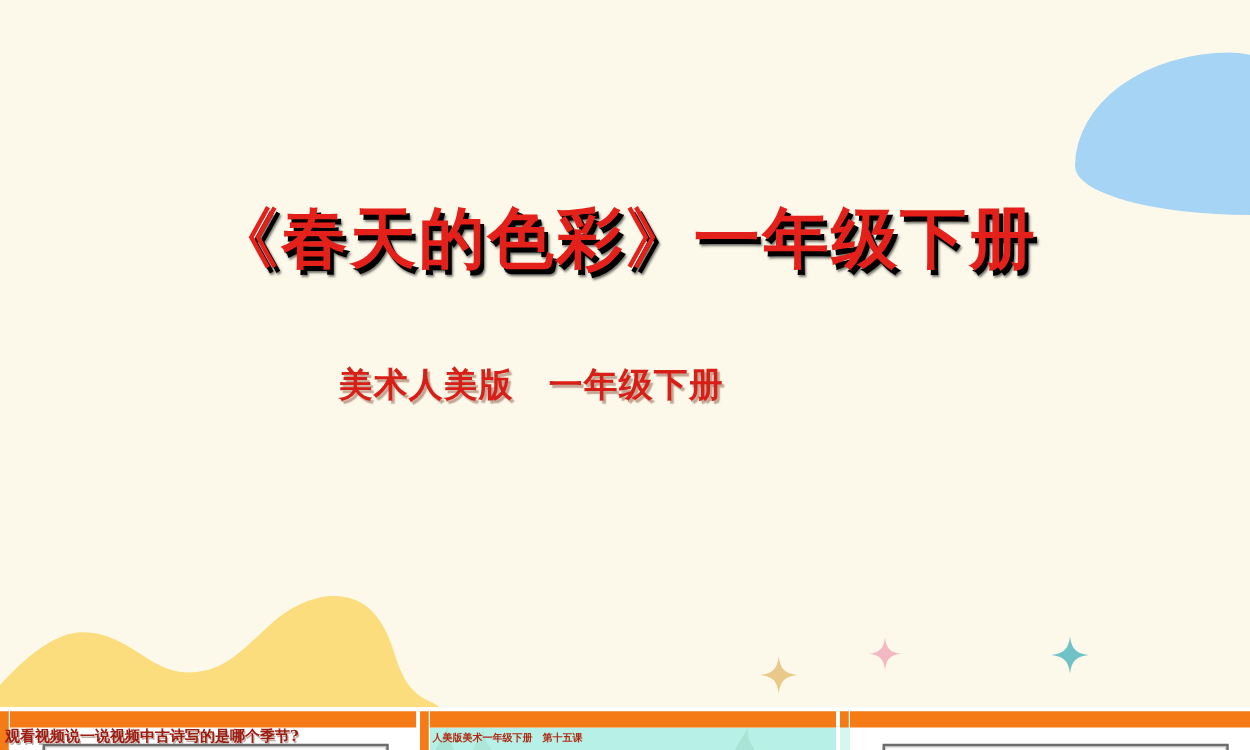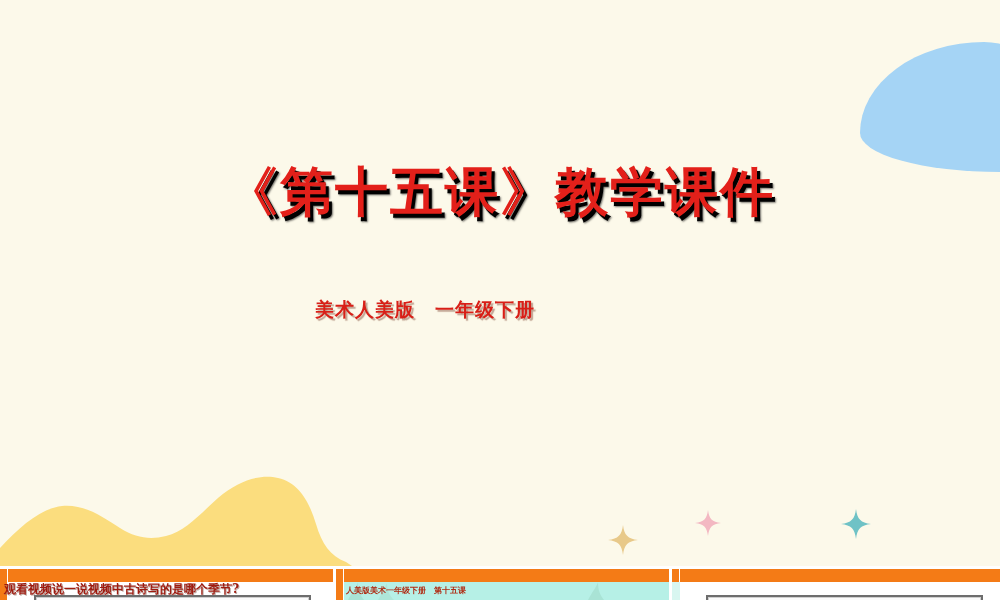--- a/index.html
+++ b/index.html
@@ -78,21 +78,21 @@
   .slide-subtitle {
     position: absolute;
     left: 0;
     top: 292px;
     width: 1000px;
     padding-right: 150px;
     box-sizing: border-box;
     text-align: center;
     font-family: "DejaVu Serif", "Liberation Serif", serif;
     font-weight: bold;
-    font-size: 19px;
+    font-size: 27px;
     line-height: 34px;
     letter-spacing: 1px;
     color: #d81f17;
     text-shadow: 2px 2px 1px rgba(120,60,40,0.45);
     white-space: pre;
   }
 
   
   .filmstrip {
     position: absolute;
@@ -212,21 +212,21 @@
     <svg class="sparkle" style="left:608px; top:525px; width:30px; height:30px;" viewBox="0 0 100 100">
       <path d="M50 0 C54 34 66 46 100 50 C66 54 54 66 50 100 C46 66 34 54 0 50 C34 46 46 34 50 0 Z" fill="#e8c98a"></path>
     </svg>
     <svg class="sparkle" style="left:695px; top:510px; width:26px; height:26px;" viewBox="0 0 100 100">
       <path d="M50 0 C54 34 66 46 100 50 C66 54 54 66 50 100 C46 66 34 54 0 50 C34 46 46 34 50 0 Z" fill="#f3b8c2"></path>
     </svg>
     <svg class="sparkle" style="left:841px; top:509px; width:30px; height:30px;" viewBox="0 0 100 100">
       <path d="M50 0 C54 34 66 46 100 50 C66 54 54 66 50 100 C46 66 34 54 0 50 C34 46 46 34 50 0 Z" fill="#6fc2c6"></path>
     </svg>
 
-    <div class="slide-title">《第十五课》教学课件</div>
+    <div class="slide-title">《春天的色彩》一年级下册</div>
 
     <div class="slide-subtitle">美术人美版　一年级下册</div>
   </div>
 
   <div class="filmstrip">
 
     <div class="thumb thumb-1">
       <div class="thumb-edge"></div>
       <div class="thumb-body"></div>
       <div class="thumb-bar"></div>

